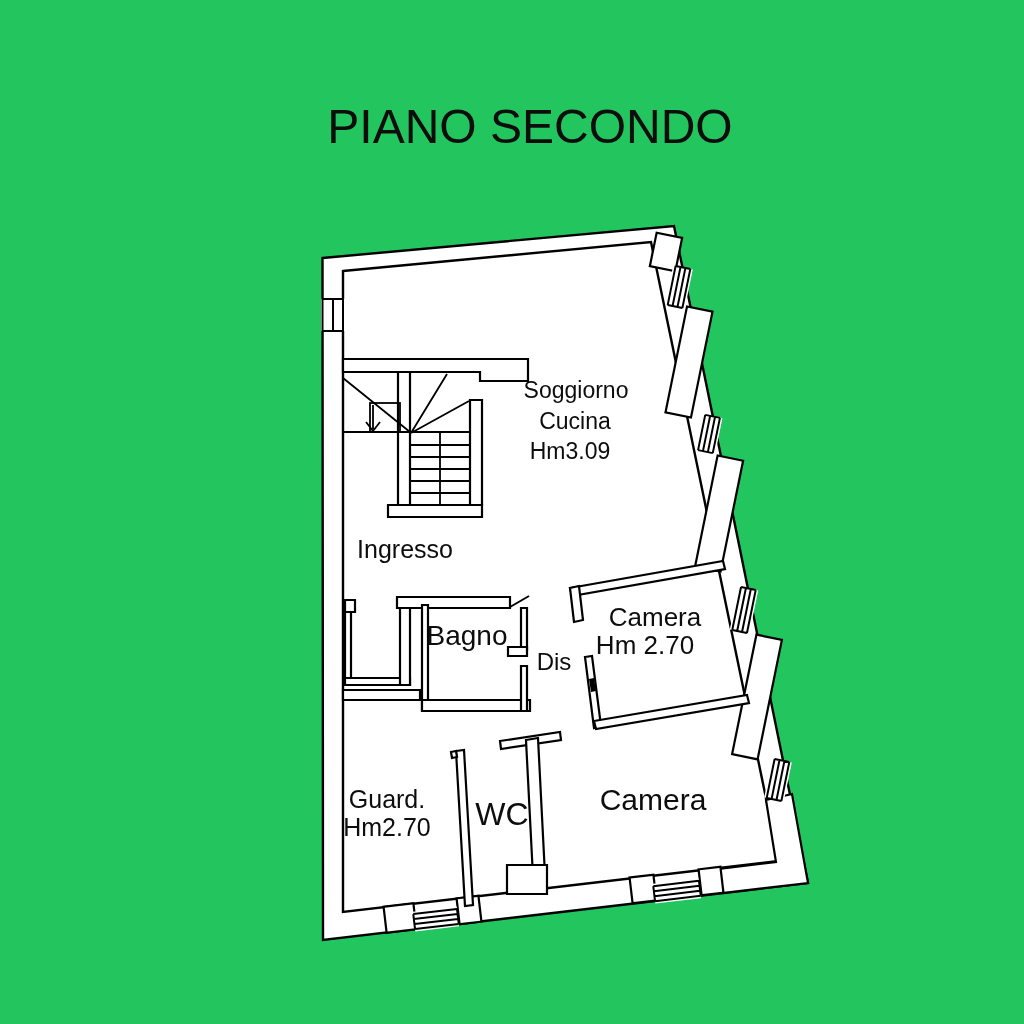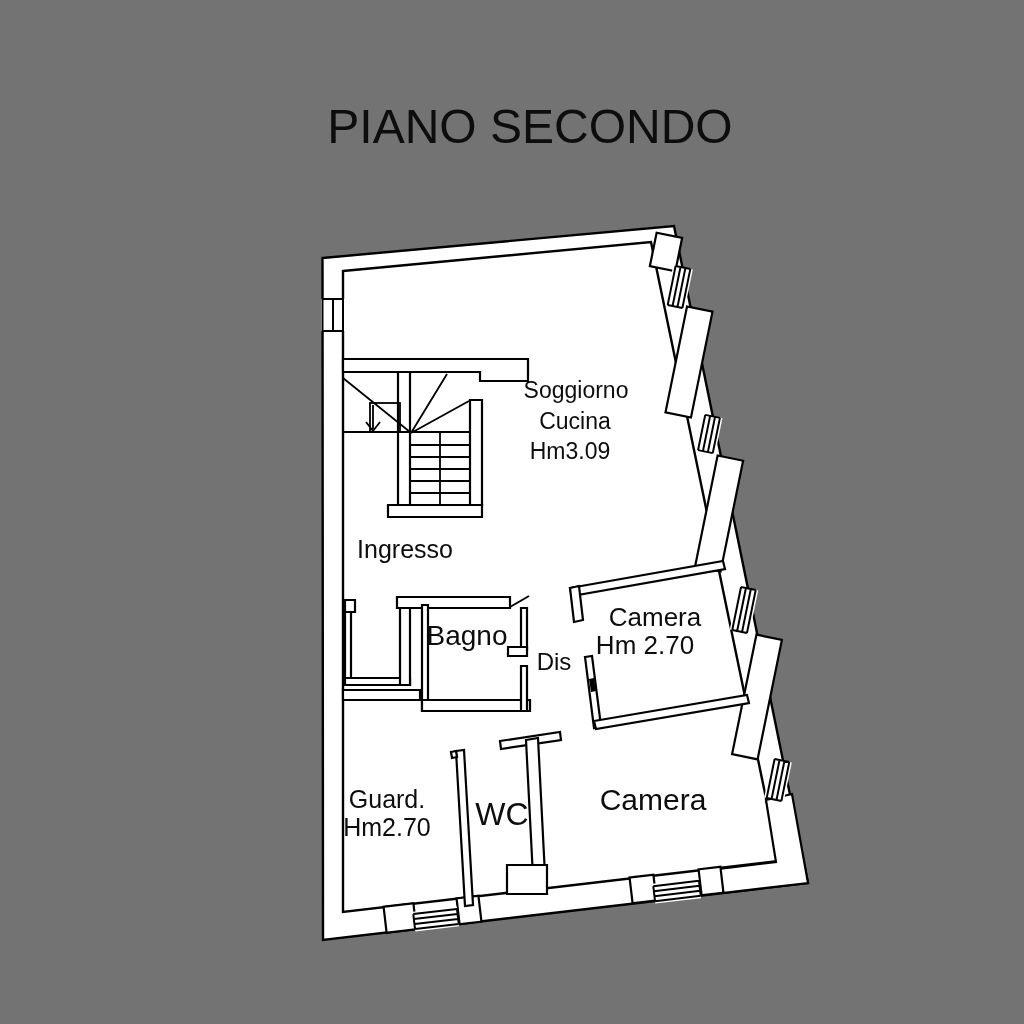--- a/index.html
+++ b/index.html
@@ -1,16 +1,16 @@
 <!DOCTYPE html>
 <html><head>
 <meta charset="utf-8">
 <style>
   html,body{margin:0;padding:0;background:#ffffff;}
-  .page{position:relative;width:1024px;height:1024px;background:#737373;overflow:hidden;}
+  .page{position:relative;width:1024px;height:1024px;background:#22c55e;overflow:hidden;}
   svg{display:block;}
   .wall{fill:#ffffff;stroke:#000000;stroke-width:2.2;stroke-linejoin:miter;}
   .xwall{fill:#ffffff;stroke:#000000;stroke-width:2.4;stroke-linejoin:miter;}
   .pier{fill:#ffffff;stroke:#000000;stroke-width:2.2;}
   .erase{fill:#ffffff;stroke:none;}
   .line{fill:none;stroke:#000000;stroke-width:2;}
   .thin{fill:none;stroke:#000000;stroke-width:1.8;}
   .solid{fill:#000000;stroke:none;}
   .lbl{font-family:"Liberation Sans","DejaVu Sans",sans-serif;fill:#0d0d0d;}
 </style>

